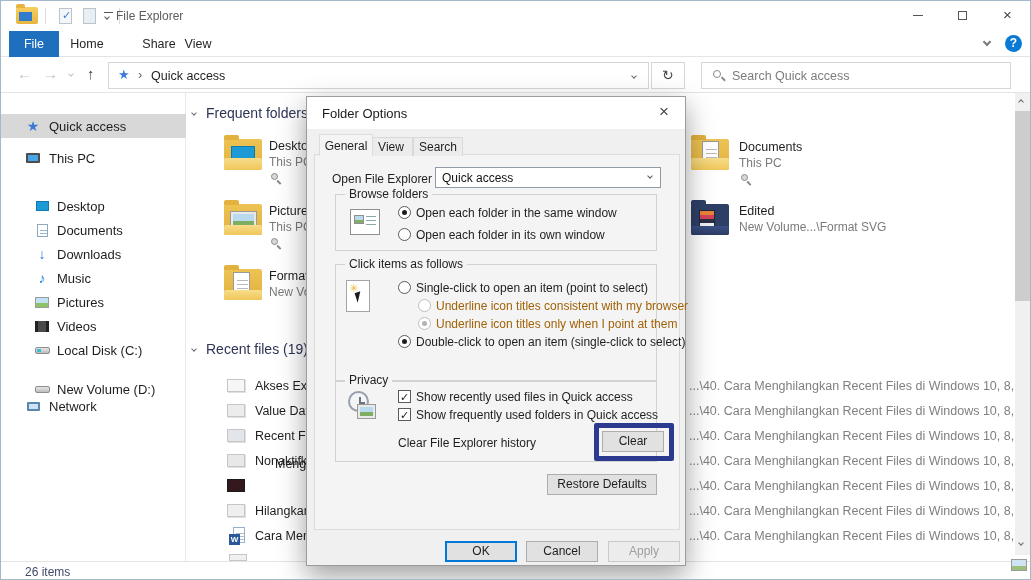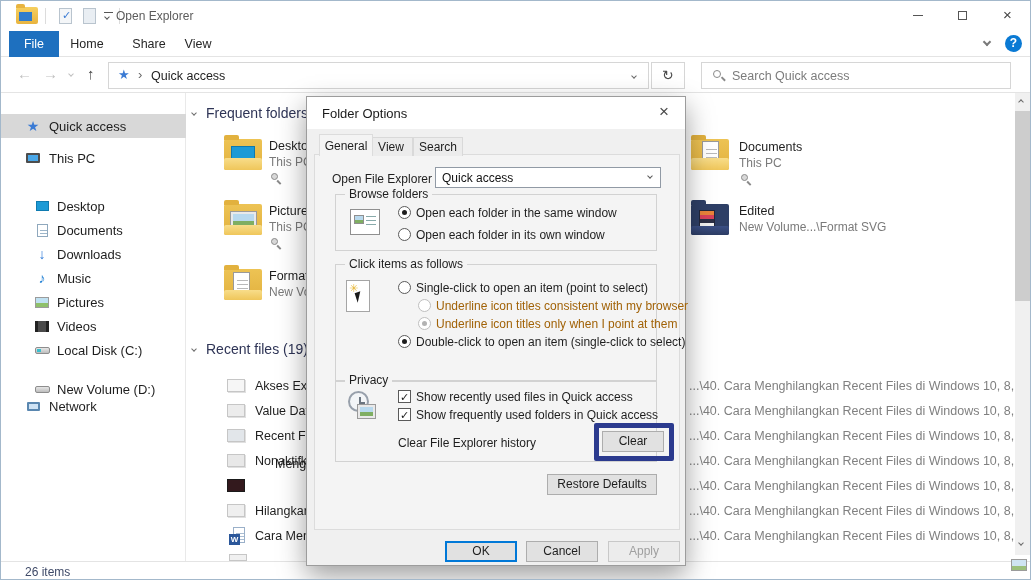--- a/index.html
+++ b/index.html
@@ -184,30 +184,30 @@
         <div class="fr"></div>
       </div>
     <div class="tb-sep" style="left:44px;"></div>
     <div class="qat-page" style="left:58px; top:7px;">
       <span class="qat-check">✓</span>
       </div>
     <div class="qat-page" style="left:82px; top:7px; background:#e9eef3;"></div>
     <span class="caret-line" style="left:103px; top:11px;"></span>
     <span class="chev down sm" style="position:absolute; left:104px; top:14px; border-color:#555;"></span>
     <div class="tb-sep" style="left:118px;"></div>
-    <span class="tb-title">Open Explorer</span>
+    <span class="tb-title">File Explorer</span>
     <div class="win-btn" style="right:90px;"><span class="min-glyph"></span></div>
     <div class="win-btn" style="right:45px;"><span class="max-glyph"></span></div>
     <div class="win-btn" style="right:0;"><span>×</span></div>
   </div>
 
   <div class="ribbon">
     <div class="rtab file" style="left:8px; width:50px;">File</div>
     <div class="rtab" style="left:62px; width:48px;">Home</div>
-    <div class="rtab" style="left:124px; width:48px;">Share</div>
+    <div class="rtab" style="left:134px; width:48px;">Share</div>
     <div class="rtab" style="left:174px; width:46px;">View</div>
     <span class="chev down" style="position:absolute; right:40px; top:8px; border-color:#7a7a7a;"></span>
     <div class="help-circle" style="right:8px; top:4px;">?</div>
   </div>
 
   <div class="navbar">
     <span class="nav-arrow" style="left:16px; color:#c0c0c0;">←</span>
     <span class="nav-arrow" style="left:42px; color:#c0c0c0;">→</span>
     <span class="chev down sm" style="position:absolute; left:68px; top:15px; border-color:#c0c0c0;"></span>
     <span class="nav-arrow" style="left:86px; color:#4a4a4a;">↑</span>

